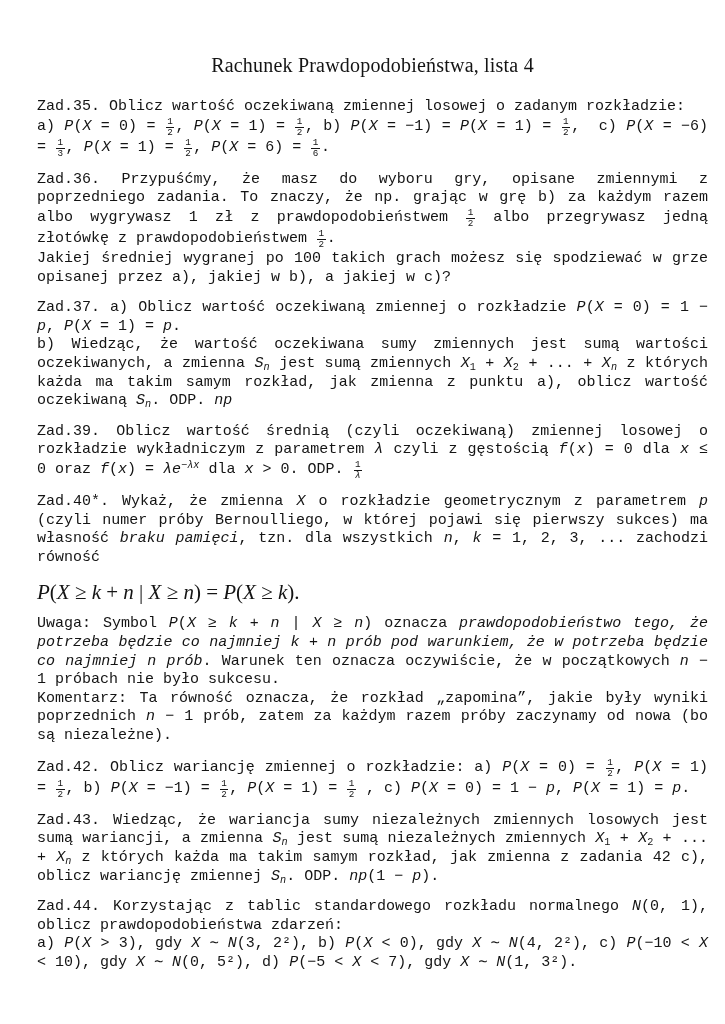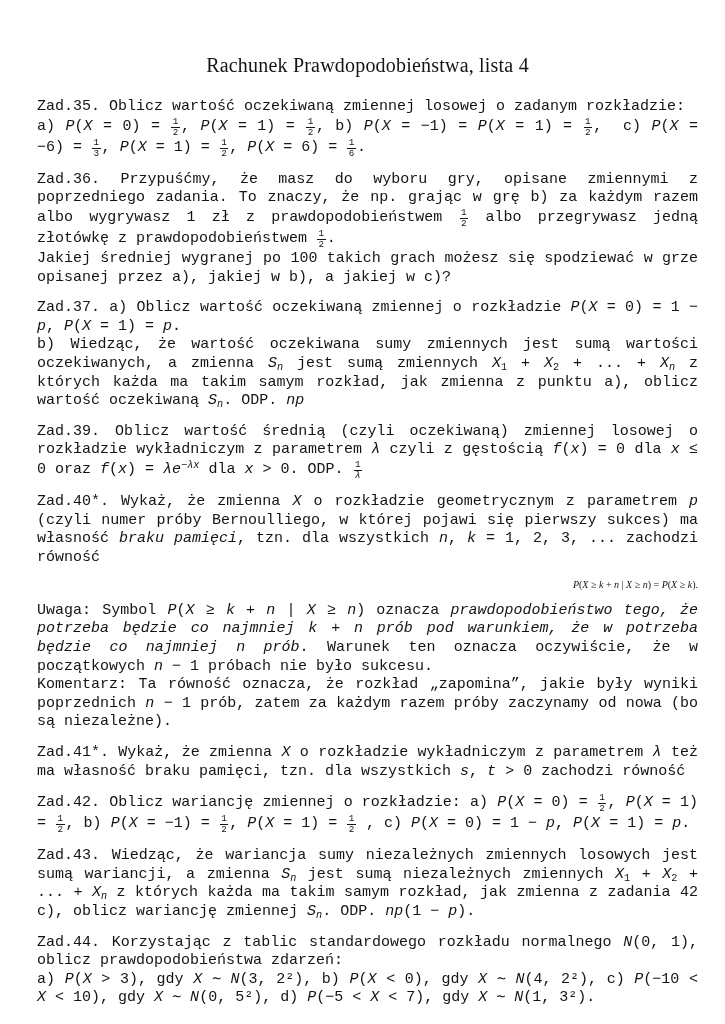--- a/index.html
+++ b/index.html
@@ -7,42 +7,42 @@
     padding: 0;
     background: #ffffff;
   }
   .page {
     position: relative;
     width: 725px;
     height: 1024px;
     box-sizing: border-box;
     background: #ffffff;
     color: #141414;
-    padding: 54px 27px 0 37px;
+    padding: 54px 17px 0 37px;
     font-family: "Liberation Serif", "DejaVu Serif", serif;
     overflow: hidden;
   }
   .title {
     font-size: 20px;
     font-weight: 400;
     text-align: center;
     margin: 0 0 21px 0;
     letter-spacing: 0.2px;
   }
   .para {
     font-size: 15px;
     line-height: 1.24;
     text-align: justify;
     margin: 0 0 12px 0;
     font-family: Liberation Mono, monospace;
   }
   .equation {
-    font-size: 10px;
+    font-size: 21px;
     line-height: 1.24;
-    text-align: right;
+    text-align: left;
     margin: 6px 0 10px 0;
   }
   sub {
     font-size: 0.68em;
     vertical-align: -0.28em;
     line-height: 0;
   }
   sup {
     font-size: 0.68em;
     vertical-align: 0.45em;
@@ -72,17 +72,16 @@
 <div class="page">
   <h1 class="title">Rachunek Prawdopodobieństwa, lista 4</h1>
 
   <p class="para">Zad.35. Oblicz wartość oczekiwaną zmiennej losowej o zadanym rozkładzie:<br>a) <i>P</i>(<i>X</i> = 0) = <span class="frac"><span class="fn">1</span><span class="fd">2</span></span>, <i>P</i>(<i>X</i> = 1) = <span class="frac"><span class="fn">1</span><span class="fd">2</span></span>, b) <i>P</i>(<i>X</i> = −1) = <i>P</i>(<i>X</i> = 1) = <span class="frac"><span class="fn">1</span><span class="fd">2</span></span>,&nbsp; c) <i>P</i>(<i>X</i> = −6) = <span class="frac"><span class="fn">1</span><span class="fd">3</span></span>, <i>P</i>(<i>X</i> = 1) = <span class="frac"><span class="fn">1</span><span class="fd">2</span></span>, <i>P</i>(<i>X</i> = 6) = <span class="frac"><span class="fn">1</span><span class="fd">6</span></span>.</p>
   <p class="para">Zad.36. Przypuśćmy, że masz do wyboru gry, opisane zmiennymi z poprzedniego zadania. To zna­czy, że np. grając w grę b) za każdym razem albo wygrywasz 1 zł z prawdopodobieństwem <span class="frac"><span class="fn">1</span><span class="fd">2</span></span> albo przegrywasz jedną złotówkę z prawdopodobieństwem <span class="frac"><span class="fn">1</span><span class="fd">2</span></span>.<br>Jakiej średniej wygranej po 100 takich grach możesz się spodziewać w grze opisanej przez a), jakiej w b), a jakiej w c)?</p>
   <p class="para">Zad.37. a) Oblicz wartość oczekiwaną zmiennej o rozkładzie <i>P</i>(<i>X</i> = 0) = 1 − <i>p</i>, <i>P</i>(<i>X</i> = 1) = <i>p</i>.<br>b) Wiedząc, że wartość oczekiwana sumy zmiennych jest sumą wartości oczekiwanych, a zmienna <i>S</i><sub><i>n</i></sub> jest sumą zmiennych <i>X</i><sub>1</sub> + <i>X</i><sub>2</sub> + ... + <i>X</i><sub><i>n</i></sub> z których każda ma takim samym rozkład, jak zmienna z punktu a), oblicz wartość oczekiwaną <i>S</i><sub><i>n</i></sub>. ODP. <i>np</i></p>
   <p class="para">Zad.39. Oblicz wartość średnią (czyli oczekiwaną) zmiennej losowej o rozkładzie wykładniczym z parametrem <i>λ</i> czyli z gęstością <i>f</i>(<i>x</i>) = 0 dla <i>x</i> ≤ 0 oraz <i>f</i>(<i>x</i>) = <i>λe</i><sup>−<i>λx</i></sup> dla <i>x</i> &gt; 0. ODP. <span class="frac"><span class="fn">1</span><span class="fd"><i>λ</i></span></span></p>
   <p class="para">Zad.40*. Wykaż, że zmienna <i>X</i> o rozkładzie geometrycznym z parametrem <i>p</i> (czyli numer próby Bernoulliego, w której pojawi się pierwszy sukces) ma własność <i>braku pamięci</i>, tzn. dla wszystkich <i>n</i>, <i>k</i> = 1, 2, 3, ... zachodzi równość</p>
   <div class="equation"><i>P</i>(<i>X</i> ≥ <i>k</i> + <i>n</i> | <i>X</i> ≥ <i>n</i>) = <i>P</i>(<i>X</i> ≥ <i>k</i>).</div>
   <p class="para">Uwaga: Symbol <i>P</i>(<i>X</i> ≥ <i>k</i> + <i>n</i> | <i>X</i> ≥ <i>n</i>) oznacza <i>prawdopodobieństwo tego, że potrzeba będzie co najmniej k + n prób pod warunkiem, że w potrzeba będzie co najmniej n prób</i>. Warunek ten oznacza oczywiście, że w początkowych <i>n</i> − 1 próbach nie było sukcesu.<br>Komentarz: Ta równość oznacza, że rozkład „zapomina”, jakie były wyniki poprzednich <i>n</i> − 1 prób, zatem za każdym razem próby zaczynamy od nowa (bo są niezależne).</p>
-  <p class="para">Zad.41*. Wykaż, że zmienna <i>X</i> o rozkładzie wykładniczym z parametrem <i>λ</i> też ma własność braku pamięci, tzn. dla wszystkich <i>s</i>, <i>t</i> &gt; 0 zachodzi równość</p>
   <p class="para">Zad.42. Oblicz wariancję zmiennej o rozkładzie: a) <i>P</i>(<i>X</i> = 0) = <span class="frac"><span class="fn">1</span><span class="fd">2</span></span>, <i>P</i>(<i>X</i> = 1) = <span class="frac"><span class="fn">1</span><span class="fd">2</span></span>, b) <i>P</i>(<i>X</i> = −1) = <span class="frac"><span class="fn">1</span><span class="fd">2</span></span>, <i>P</i>(<i>X</i> = 1) = <span class="frac"><span class="fn">1</span><span class="fd">2</span></span> , c) <i>P</i>(<i>X</i> = 0) = 1 − <i>p</i>, <i>P</i>(<i>X</i> = 1) = <i>p</i>.</p>
   <p class="para">Zad.43. Wiedząc, że wariancja sumy niezależnych zmiennych losowych jest sumą wariancji, a zmienna <i>S</i><sub><i>n</i></sub> jest sumą niezależnych zmiennych <i>X</i><sub>1</sub> + <i>X</i><sub>2</sub> + ... + <i>X</i><sub><i>n</i></sub> z których każda ma takim samym rozkład, jak zmienna z zadania 42 c), oblicz wariancję zmiennej <i>S</i><sub><i>n</i></sub>. ODP. <i>np</i>(1 − <i>p</i>).</p>
   <p class="para">Zad.44. Korzystając z tablic standardowego rozkładu normalnego <i>N</i>(0, 1), oblicz prawdopodobień­stwa zdarzeń:<br>a) <i>P</i>(<i>X</i> &gt; 3), gdy <i>X</i> ∼ <i>N</i>(3, 2²), b) <i>P</i>(<i>X</i> &lt; 0), gdy <i>X</i> ∼ <i>N</i>(4, 2²), c) <i>P</i>(−10 &lt; <i>X</i> &lt; 10), gdy <i>X</i> ∼ <i>N</i>(0, 5²), d) <i>P</i>(−5 &lt; <i>X</i> &lt; 7), gdy <i>X</i> ∼ <i>N</i>(1, 3²).</p>
 </div>
 
 </body></html>

